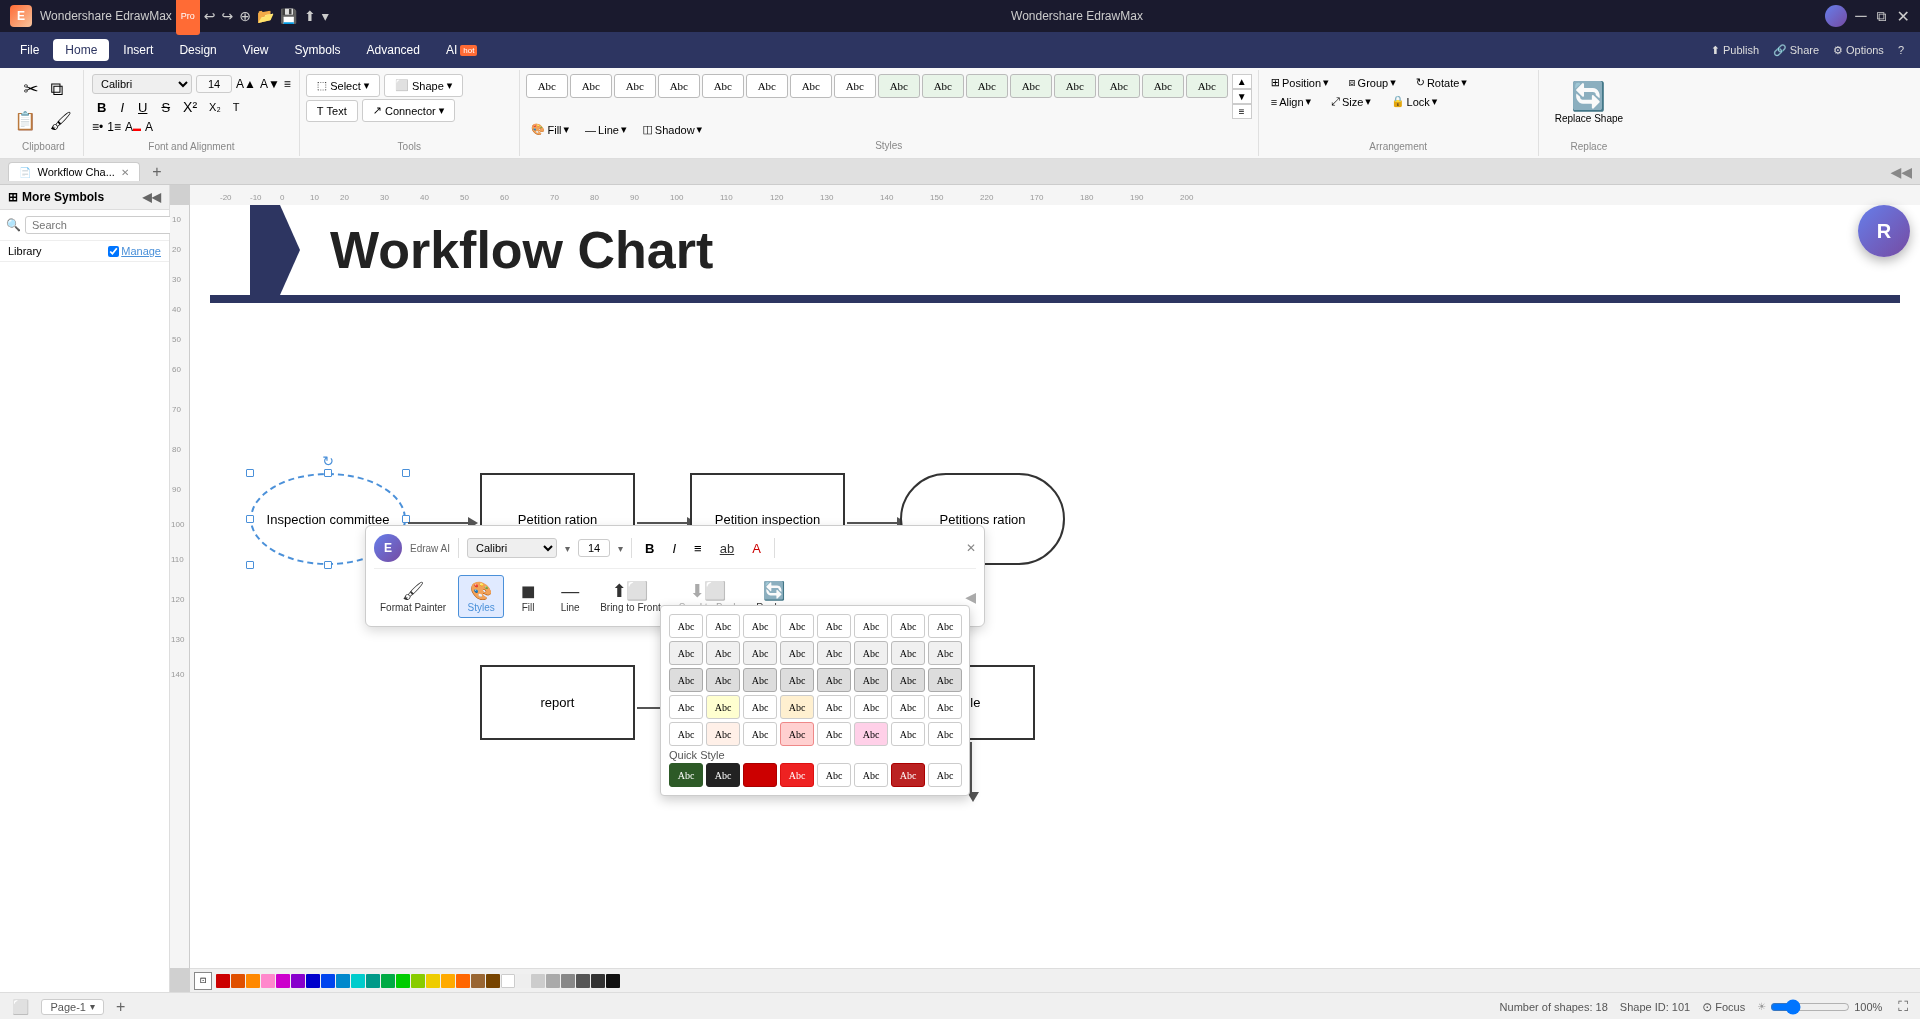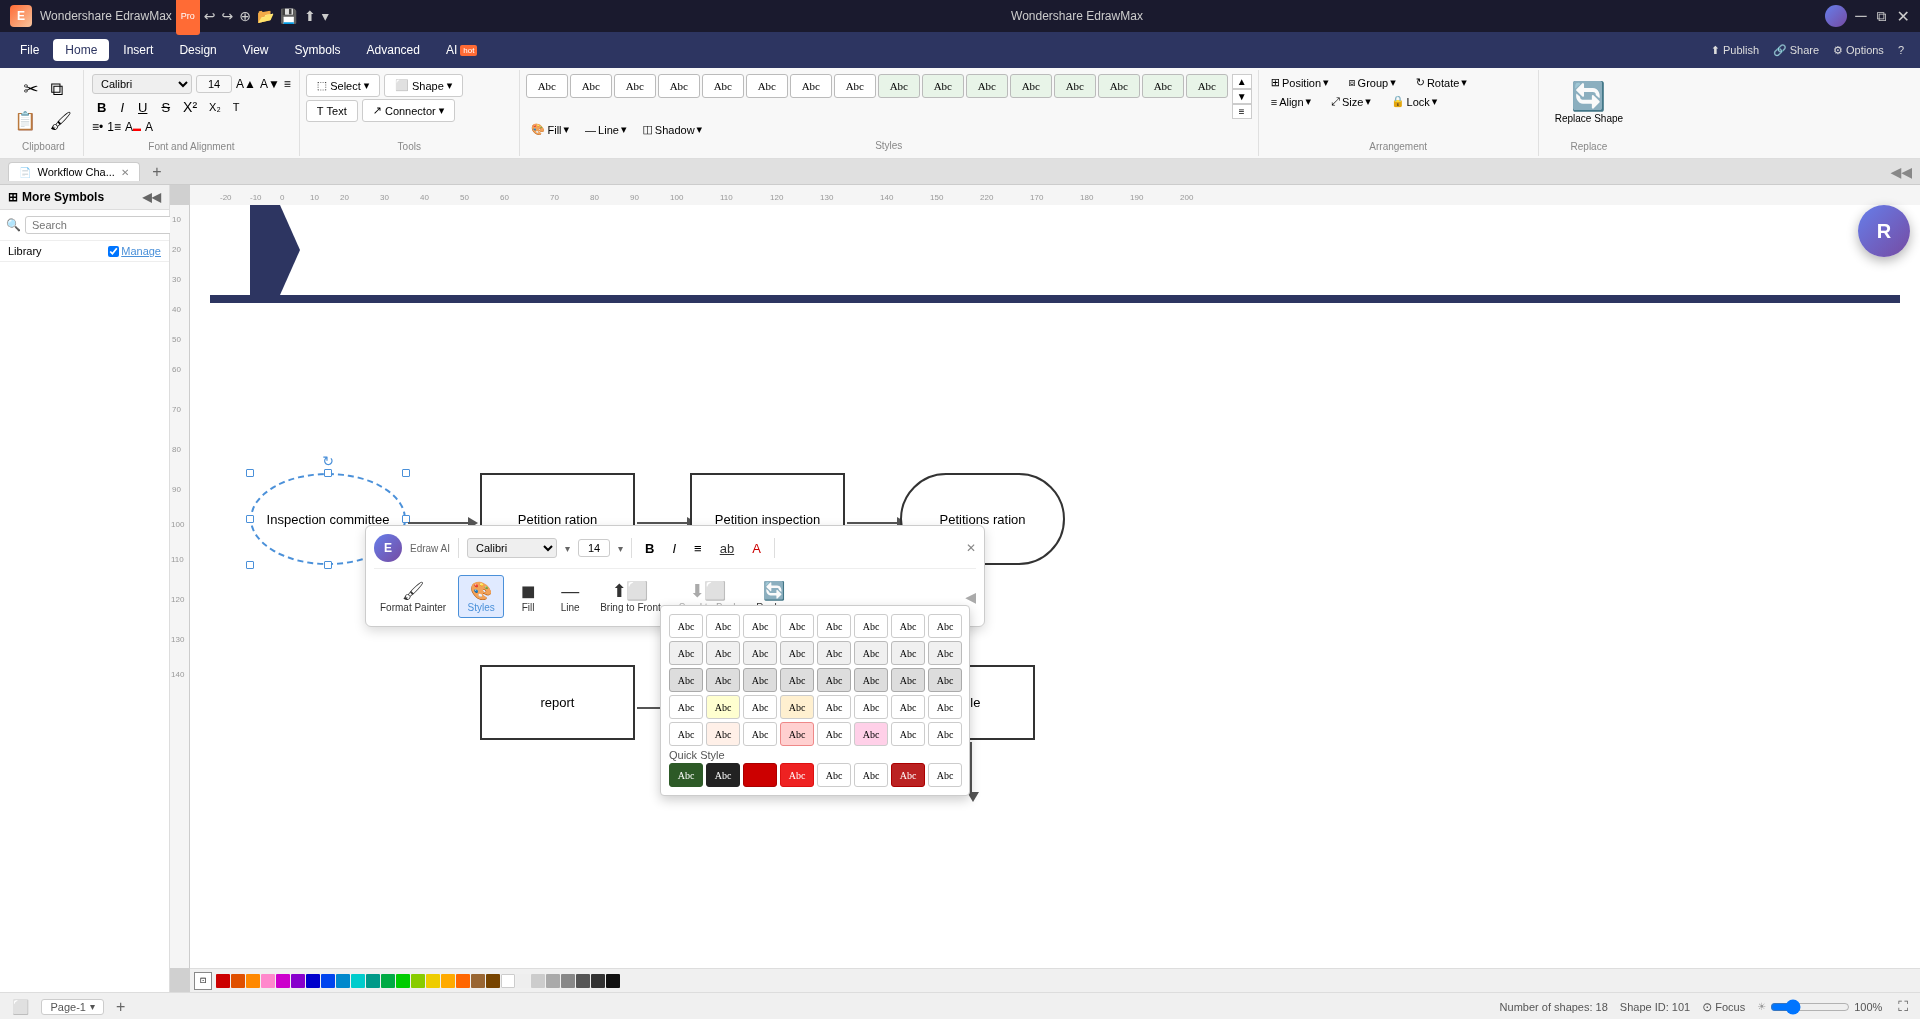--- a/index.html
+++ b/index.html
@@ -353,20 +353,21 @@
       <div style="position:absolute;top:350px;left:1px;">110</div>
       <div style="position:absolute;top:390px;left:1px;">120</div>
       <div style="position:absolute;top:430px;left:1px;">130</div>
       <div style="position:absolute;top:465px;left:1px;">140</div>
     </div>
 
     <div id="canvas-content" style="position:absolute;top:20px;left:20px;right:0;bottom:24px;background:white;overflow:hidden;">
 
       <div style="display:flex;align-items:center;padding:0 40px;margin:0 20px;height:90px;">
         <div style="width:50px;height:90px;background:#2d3561;clip-path:polygon(0 0, 60% 0, 100% 50%, 60% 100%, 0 100%);margin-right:10px;"></div>
+        <span style="font-size:52px;font-weight:bold;color:#222;margin-left:20px;">Workflow Chart</span>
       </div>
       <div style="height:8px;background:#2d3561;margin:0 20px;"></div>
 
       <div style="position:absolute;top:268px;left:60px;width:156px;height:92px;">
         <div style="width:100%;height:100%;border:2px dashed #4a90d9;border-radius:50%;background:white;display:flex;align-items:center;justify-content:center;text-align:center;font-size:13px;padding:8px;">Inspection committee</div>
 
         <div style="position:absolute;top:-4px;left:50%;transform:translateX(-50%);width:8px;height:8px;background:white;border:1px solid #4a90d9;border-radius:1px;"></div>
         <div style="position:absolute;bottom:-4px;left:50%;transform:translateX(-50%);width:8px;height:8px;background:white;border:1px solid #4a90d9;border-radius:1px;"></div>
         <div style="position:absolute;left:-4px;top:50%;transform:translateY(-50%);width:8px;height:8px;background:white;border:1px solid #4a90d9;border-radius:1px;"></div>
         <div style="position:absolute;right:-4px;top:50%;transform:translateY(-50%);width:8px;height:8px;background:white;border:1px solid #4a90d9;border-radius:1px;"></div>

